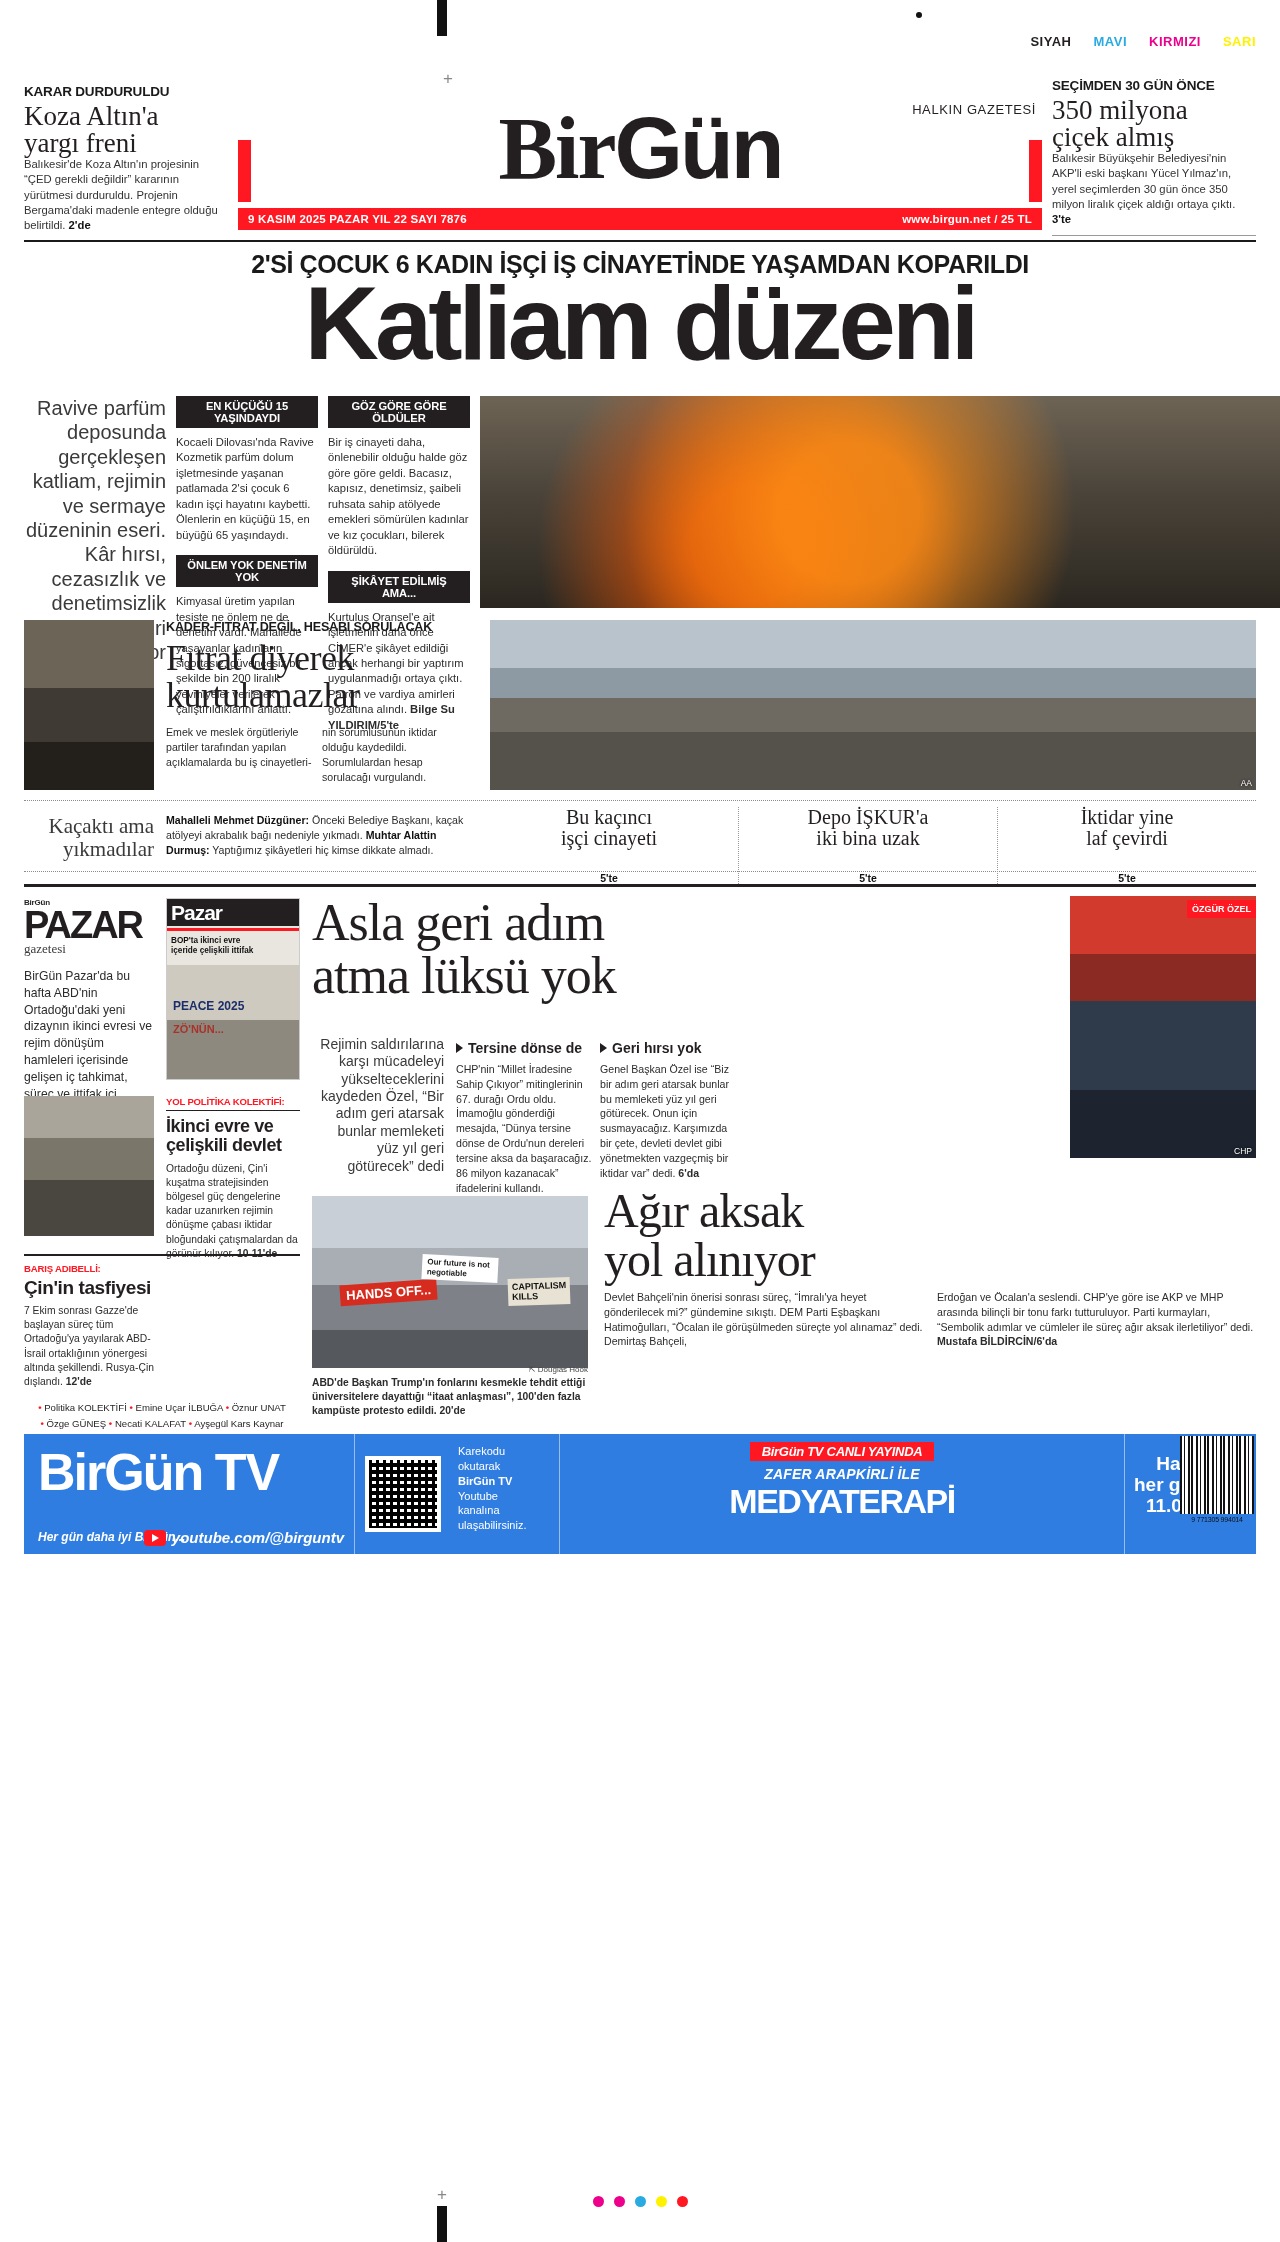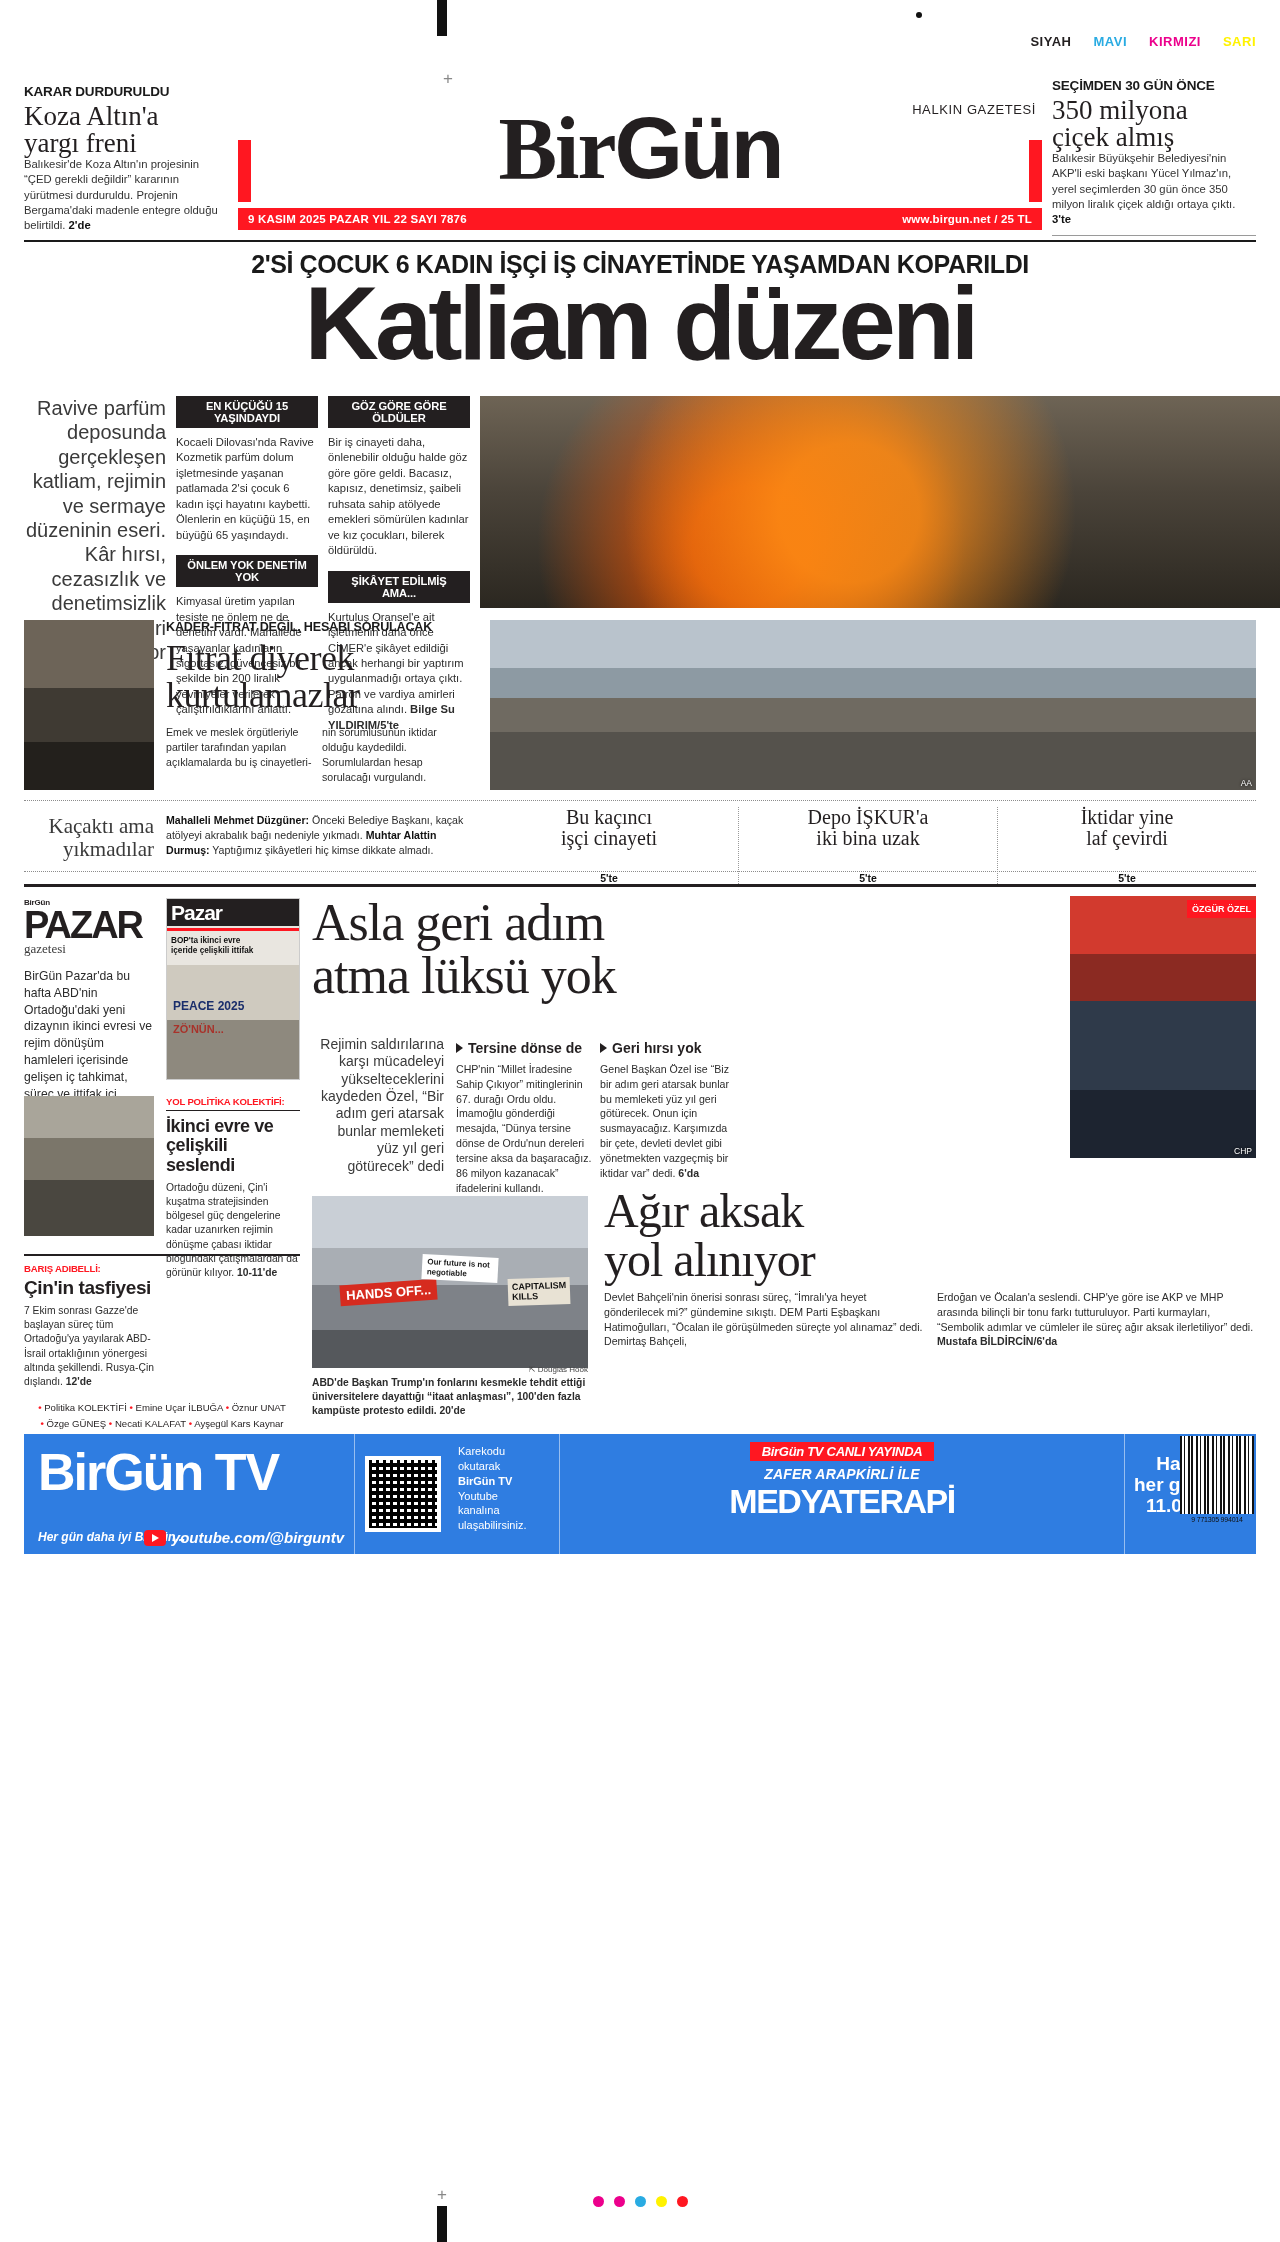--- a/index.html
+++ b/index.html
@@ -508,21 +508,21 @@
     </div>
     <div class="sub-txt"><span>Genel Başkan Özel ise “Biz bir adım geri atarsak bunlar bu memleketi yüz yıl geri götürecek. Onun için susmayacağız. Karşımızda bir çete, devleti devlet gibi yönetmekten vazgeçmiş bir iktidar var” dedi. </span><b>6'da</b></div>
   </div>
 
   <div class="gaza-photo ph img-gaza"></div>
 
   <div class="kolektif">
     <div class="kk-tag">YOL POLİTİKA KOLEKTİFİ:</div>
     <div class="kk-head">
       <span>İkinci evre ve</span><br>
-      <span>çelişkili seslendi</span>
+      <span>çelişkili devlet</span>
     </div>
     <div class="kk-body"><span>Ortadoğu düzeni, Çin'i kuşatma stratejisinden bölgesel güç dengelerine kadar uzanırken rejimin dönüşme çabası iktidar bloğundaki çatışmalardan da görünür kılıyor. </span><b>10-11'de</b></div>
   </div>
 
   <div class="botcols">
     <div class="botcol">
       <div class="tg">BARIŞ ADIBELLİ:</div>
       <div class="hd">Çin'in tasfiyesi</div>
       <div class="bd"><span>7 Ekim sonrası Gazze'de başlayan süreç tüm Ortadoğu'ya yayılarak ABD-İsrail ortaklığının yönergesi altında şekillendi. Rusya-Çin dışlandı. </span><b>12'de</b></div>
     </div>

